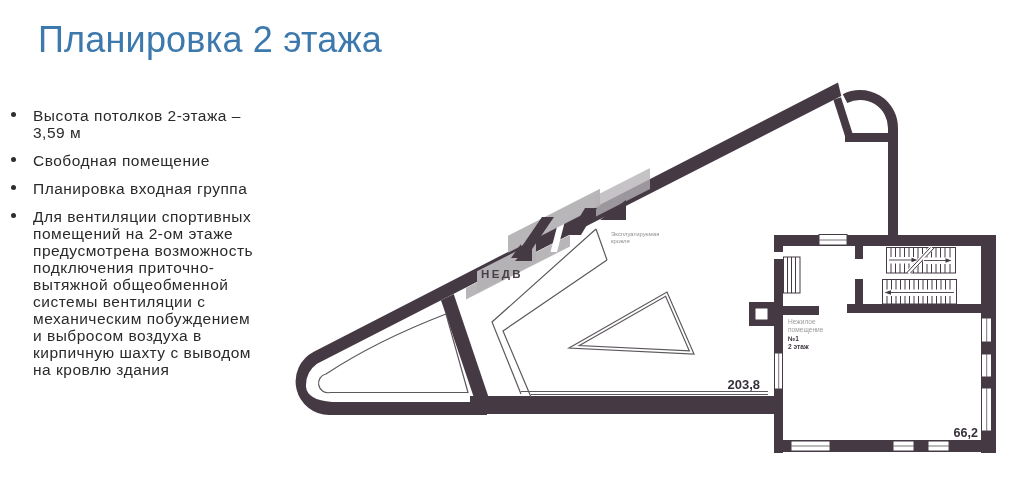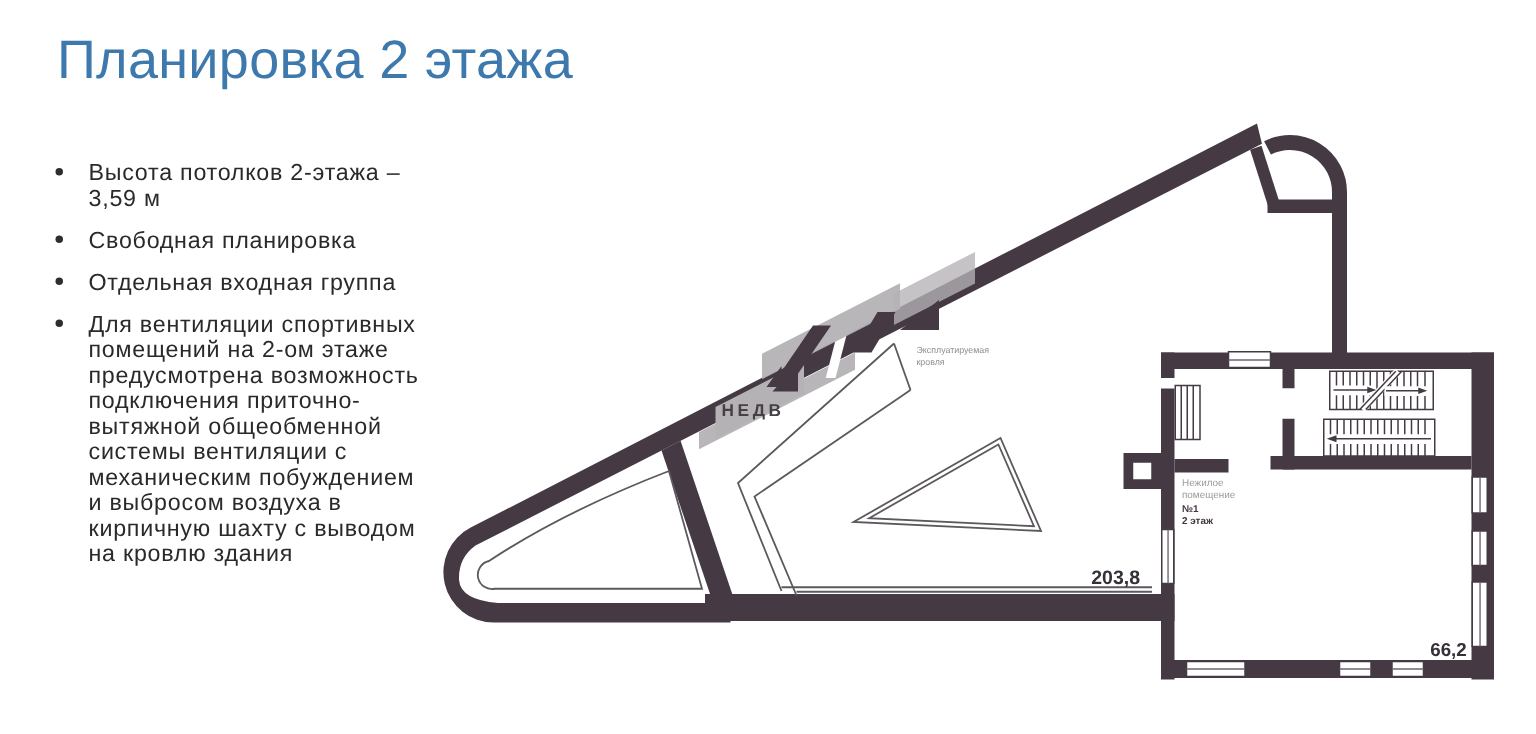--- a/index.html
+++ b/index.html
@@ -1,35 +1,35 @@
 <!DOCTYPE html>
 <html><head>
 <meta charset="utf-8">
 <style>
   html,body{margin:0;padding:0;}
   body{width:1024px;height:489px;background:#ffffff;position:relative;overflow:hidden;
        font-family:"Liberation Sans", sans-serif;}
   .title{position:absolute;left:38px;top:19px;font-size:36px;color:#3d79ad;letter-spacing:0.2px;}
-  .bullets{position:absolute;left:34px;top:107px;width:340px;font-size:15.5px;color:#2a2a2a;letter-spacing:0.5px;}
+  .bullets{position:absolute;left:8px;top:107px;width:340px;font-size:15.5px;color:#2a2a2a;letter-spacing:0.5px;}
   .bullets .b{position:relative;padding-left:25px;margin-bottom:11px;line-height:17px;}
   .bullets .b:before{content:"";position:absolute;left:3px;top:5px;width:5px;height:5px;
       border-radius:50%;background:#2e2e2e;}
 </style>
 </head>
 <body>
 
 <div class="title">Планировка 2&nbsp;этажа</div>
 
 <div class="bullets">
 
   <div class="b">Высота потолков 2-этажа –<br>3,59&nbsp;м</div>
 
-  <div class="b">Свободная планировка</div>
-
-  <div class="b">Отдельная входная группа</div>
+  <div class="b">Свободная помещение</div>
+
+  <div class="b">Планировка входная группа</div>
 
   <div class="b">Для вентиляции спортивных<br>помещений на 2-ом этаже<br>предусмотрена возможность<br>подключения приточно-<br>вытяжной общеобменной<br>системы вентиляции с<br>механическим побуждением<br>и выбросом воздуха в<br>кирпичную шахту с выводом<br>на кровлю здания</div>
 </div>
 
 <svg width="1024" height="489" viewBox="0 0 1024 489" style="position:absolute;left:0;top:0">
 <defs></defs>
 
 <path d="M 838,82.4 L 313.8,351.7 A 33.5 33.5 0 0 0 329,415 L 487,415 L 487,402 L 332,402 Q 307,400 306,386.5 Q 305.5,372 317,363.7 L 841.3,95.9 Z" fill="#453a44" stroke="none"></path>
 <g fill="#453a44" stroke="none">
 

